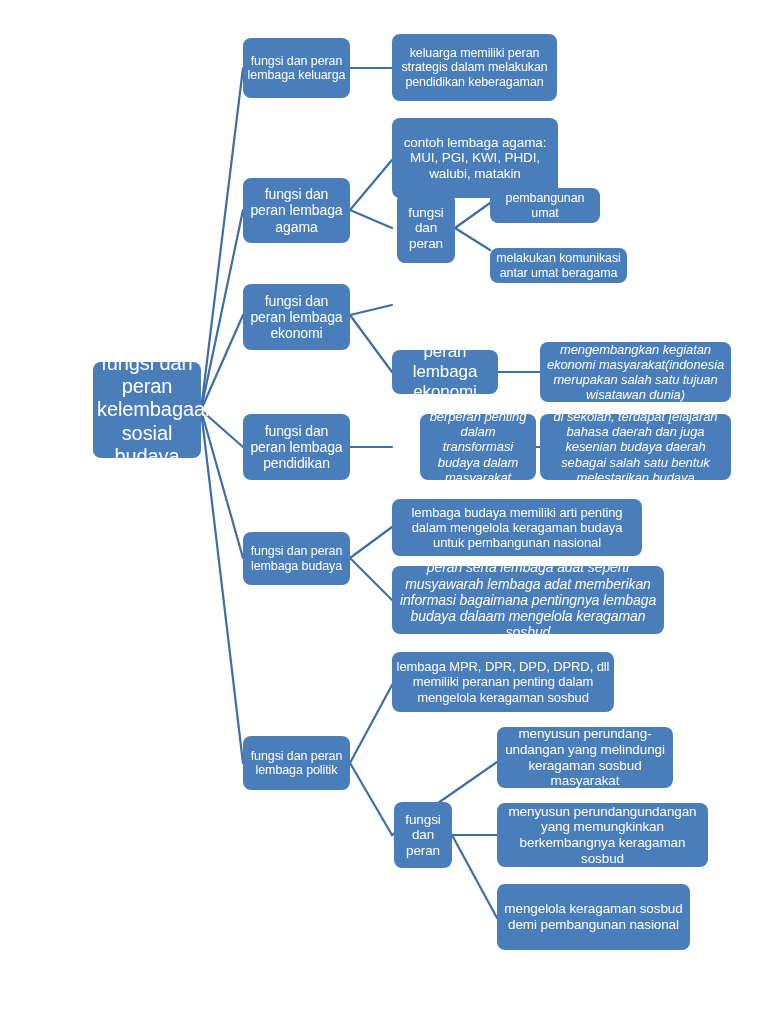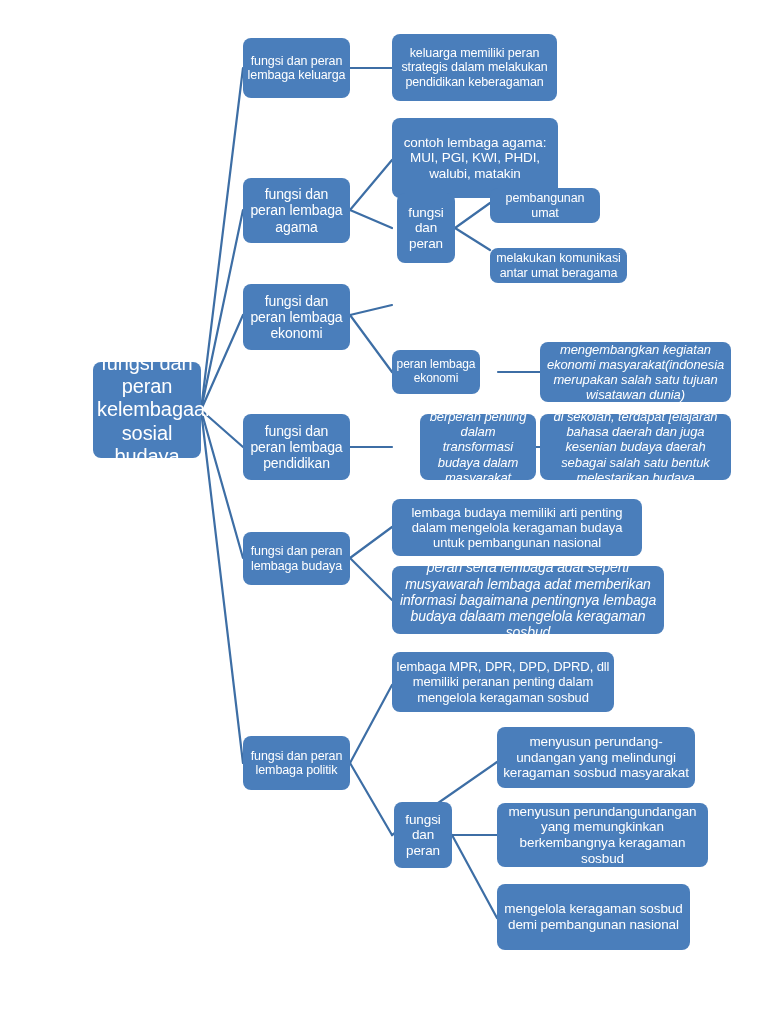--- a/index.html
+++ b/index.html
@@ -116,21 +116,21 @@
   <div class="node" style="left:490px; top:188px; width:110px; height:35px; font-size:12.5px;">
     <span>pembangunan umat</span>
   </div>
   <div class="node" style="left:490px; top:216px; width:137px; height:35px; font-size:12.5px;margin-top:32px;">
     <span>melakukan komunikasi antar umat beragama</span>
   </div>
 
   <div class="node" style="left:243px; top:284px; width:107px; height:66px; font-size:14px;">
     <span>fungsi dan peran lembaga ekonomi</span>
   </div>
-  <div class="node" style="left:392px; top:350px; width:88px; height:44px; font-size:12px;">
+  <div class="node" style="left:392px; top:350px; width:106px; height:44px; font-size:17px;">
     <span>peran lembaga ekonomi</span>
   </div>
   <div class="node overflow" style="left:540px; top:342px; width:191px; height:60px; font-size:13px;">
     <span>mengembangkan kegiatan ekonomi masyarakat(indonesia merupakan salah satu tujuan wisatawan dunia)</span>
   </div>
 
   <div class="node" style="left:243px; top:414px; width:107px; height:66px; font-size:14px;">
     <span>fungsi dan peran lembaga pendidikan</span>
   </div>
   <div class="node overflow" style="left:392px; top:414px; width:116px; height:66px; font-size:13px;margin-left:28px;">
@@ -149,21 +149,21 @@
   <div class="node overflow" style="left:392px; top:566px; width:272px; height:68px; font-size:14px;">
     <span>peran serta lembaga adat seperti musyawarah lembaga adat memberikan informasi bagaimana pentingnya lembaga budaya dalaam mengelola keragaman sosbud</span>
   </div>
 
   <div class="node" style="left:243px; top:736px; width:107px; height:54px; font-size:12.5px;">
     <span>fungsi dan peran lembaga politik</span>
   </div>
   <div class="node" style="left:392px; top:652px; width:222px; height:60px; font-size:13px;">
     <span>lembaga MPR, DPR, DPD, DPRD, dll memiliki peranan penting dalam mengelola keragaman sosbud</span>
   </div>
-  <div class="node" style="left:497px; top:727px; width:198px; height:61px; font-size:13.5px;">
+  <div class="node" style="left:497px; top:727px; width:176px; height:61px; font-size:13.5px;">
     <span>menyusun perundang-undangan yang melindungi keragaman sosbud  masyarakat</span>
   </div>
   <div class="node" style="left:394px; top:802px; width:58px; height:66px; font-size:13.5px;">
     <span>fungsi dan peran</span>
   </div>
   <div class="node" style="left:497px; top:803px; width:211px; height:64px; font-size:13.5px;">
     <span>menyusun perundangundangan yang memungkinkan berkembangnya keragaman sosbud</span>
   </div>
   <div class="node" style="left:497px; top:884px; width:193px; height:66px; font-size:13.5px;">
     <span>mengelola keragaman sosbud demi pembangunan nasional</span>

